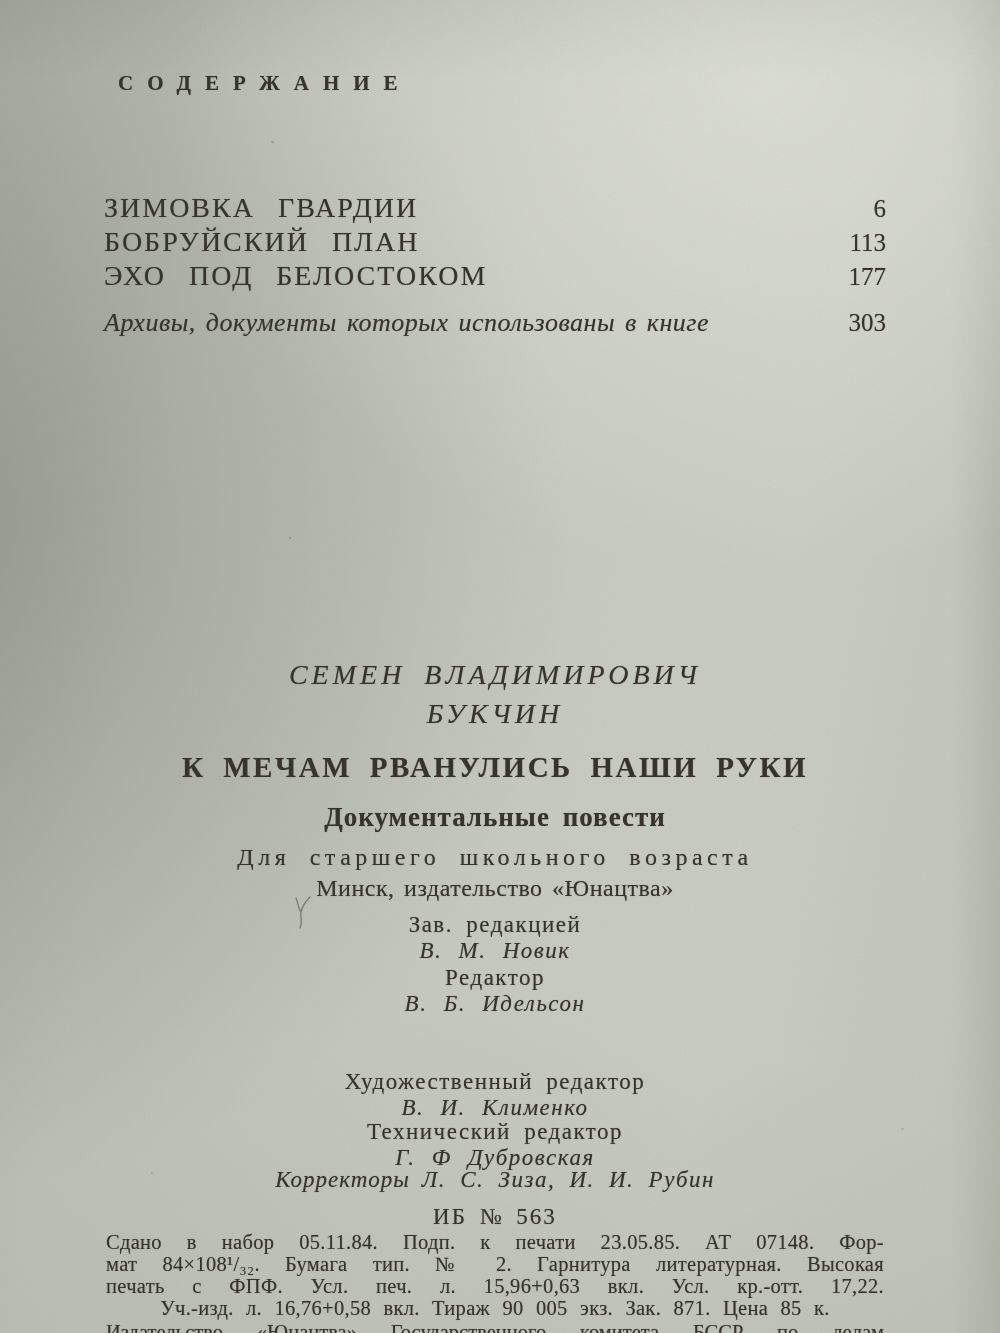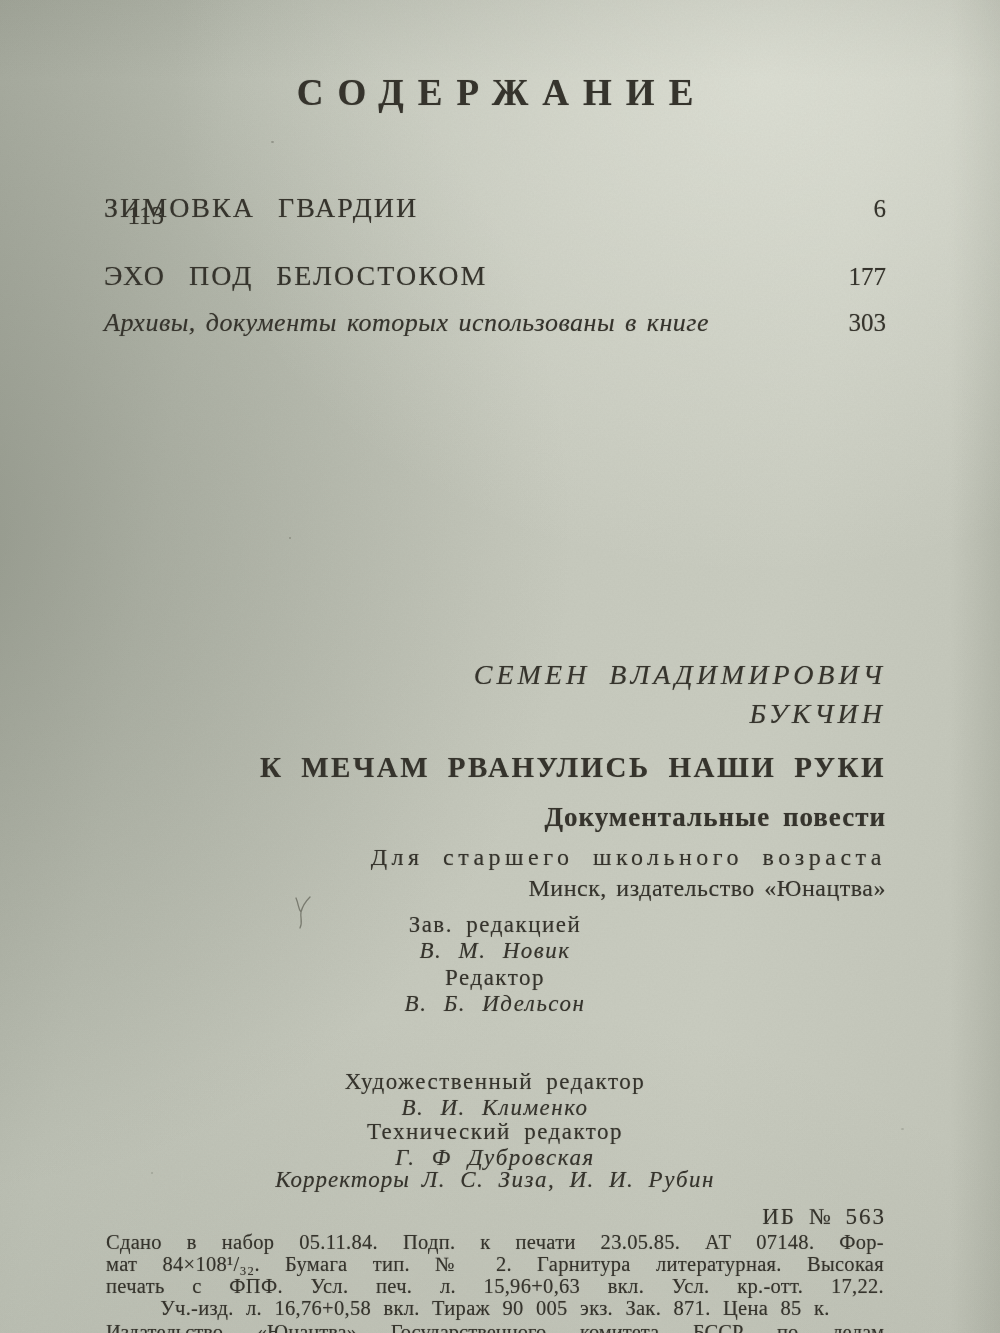--- a/index.html
+++ b/index.html
@@ -16,35 +16,35 @@
       linear-gradient(to left, rgba(80,85,70,0.14), rgba(80,85,70,0) 5%),
       linear-gradient(to bottom, rgba(70,75,62,0.10), rgba(70,75,62,0) 6%),
       radial-gradient(140% 90% at 50% 125%, rgba(88,92,78,0.14), rgba(88,92,78,0) 55%),
       linear-gradient(100deg, #adb1a5 0%, #bdc1b5 20%, #c6c9bd 48%, #c9ccc0 72%, #c1c4b8 100%);
   }
   .page * { position: absolute; box-sizing: border-box; }
   .ink { text-shadow: 0 0 1px rgba(52,50,43,0.45); white-space: nowrap; }
 
   .heading {
     top: 71px; left: 104px; width: 782px;
-    text-align: center;
-    font-size: 37px; font-weight: 700;
+    text-align: left;
+    font-size: 21px; font-weight: 700;
     letter-spacing: 14px; text-indent: 14px;
   }
 
   .toc { top: 168px; left: 104px; width: 782px; position: absolute; }
   .toc-row { position: relative; display: flex; justify-content: space-between;
              align-items: baseline; height: 34px; }
   .toc-title { position: relative; font-size: 28px; letter-spacing: 2px; word-spacing: 14px; margin-top: 24px; }
   .toc-num { position: relative; font-size: 25px; text-align: right; min-width: 60px; }
   .toc-row.italic-row { margin-top: 14px; height: 32px; }
   .toc-row.italic-row .toc-title { font-style: italic; font-size: 26px;
              letter-spacing: 0.5px; word-spacing: 3px; }
 
-  .centered { left: 104px; width: 782px; text-align: right; }
+  .centered { left: 104px; width: 782px; text-align: center; }
   .author-line { font-style: italic; font-size: 28px; letter-spacing: 4px; word-spacing: 8px; }
   .author-1 { top: 659px; }
   .author-2 { top: 698px; }
   .book-title { top: 751px; font-size: 29px; font-weight: 700; letter-spacing: 2.5px; word-spacing: 8px; }
   .book-subtitle { top: 802px; font-size: 27px; font-weight: 700; letter-spacing: 1px; word-spacing: 5px; }
   .audience { top: 844px; font-size: 24px; letter-spacing: 4.5px; word-spacing: 9px; }
   .publisher { top: 875px; font-size: 24px; letter-spacing: 0.5px; word-spacing: 3px; }
 
   .credit { left: 104px; width: 782px; text-align: center; line-height: 26px; }
   .credit-role { position: relative; font-size: 23px; letter-spacing: 1.5px; word-spacing: 6px; display: block; }
@@ -81,20 +81,21 @@
 <div class="page">
 
   <div class="heading ink">СОДЕРЖАНИЕ</div>
 
   <div class="toc">
     <div class="toc-row">
       <span class="toc-title ink">ЗИМОВКА ГВАРДИИ</span>
       <span class="toc-num ink">6</span>
     </div>
     <div class="toc-row">
+      <span class="toc-title ink">БОБРУЙСКИЙ ПЛАН</span>
       <span class="toc-num ink">113</span>
     </div>
     <div class="toc-row">
       <span class="toc-title ink">ЭХО ПОД БЕЛОСТОКОМ</span>
       <span class="toc-num ink">177</span>
     </div>
     <div class="toc-row italic-row">
       <span class="toc-title ink">Архивы, документы которых использованы в книге</span>
       <span class="toc-num ink">303</span>
     </div>

